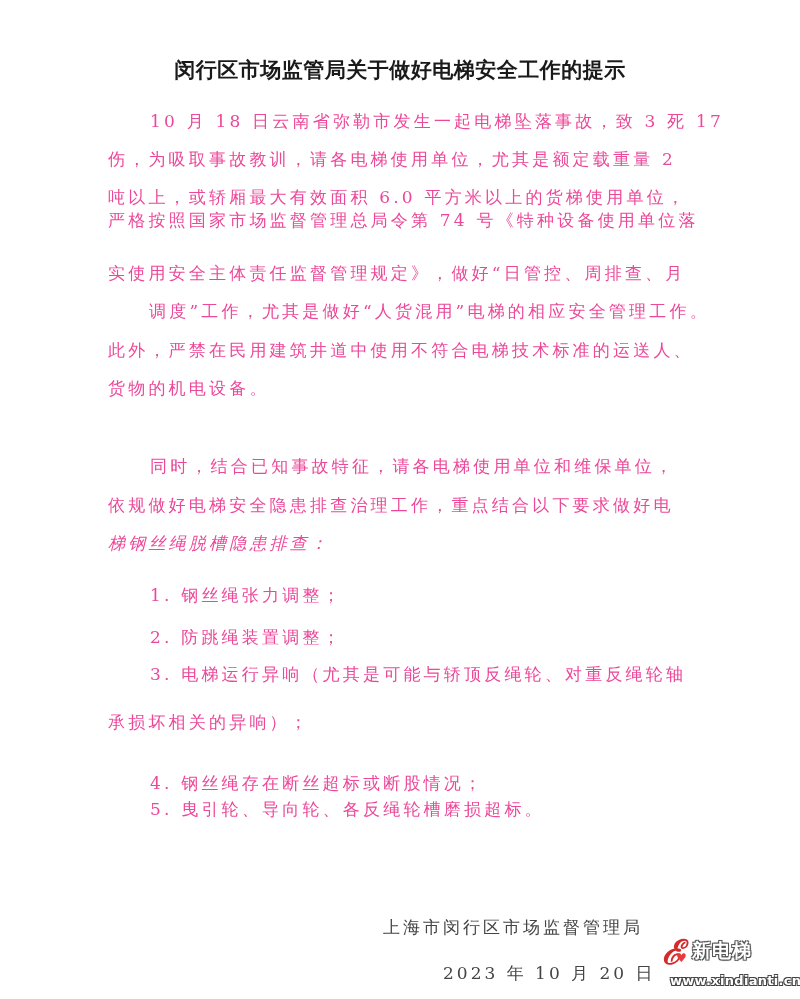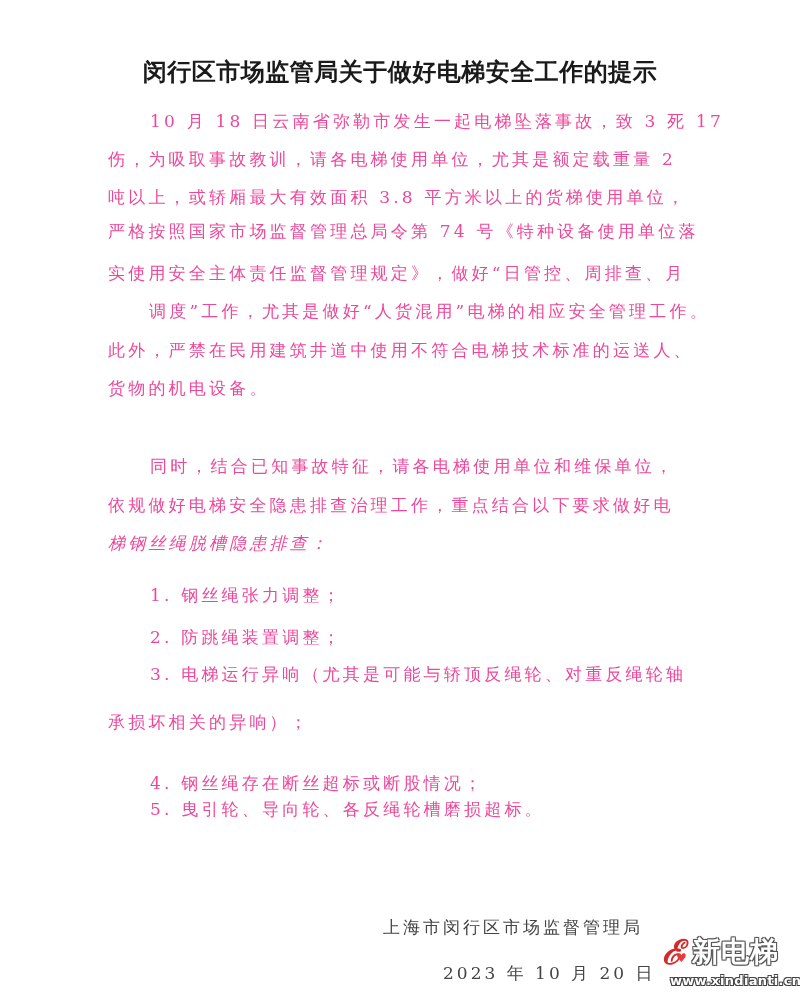--- a/index.html
+++ b/index.html
@@ -6,21 +6,21 @@
     body {
       width: 800px; height: 999px; background: #ffffff;
       position: relative; overflow: hidden;
       font-family: "DejaVu Serif", "Liberation Serif", serif;
       color: #333333;
     }
     .title {
       position: absolute; left: 0; width: 800px; top: 56px;
       text-align: center;
       font-family: "DejaVu Sans", "Liberation Sans", sans-serif;
-      font-weight: bold; font-size: 24px; color: #1a1a1a;
+      font-weight: bold; font-size: 21px; color: #1a1a1a;
       letter-spacing: 0.5px;
     }
     .line {
       position: absolute; font-size: 17px; white-space: nowrap;
       color: #ec4899; letter-spacing: 3.2px;
     }
     .l0 { left: 108px; }
     .indent { left: 150px; }
     .sig {
       position: absolute; font-size: 17px; color: #444; white-space: nowrap;
@@ -33,43 +33,43 @@
     .wm-logo {
       position: absolute; left: 4px; top: 0px;
       font-family: "DejaVu Serif", serif; font-style: italic; font-weight: bold;
       font-size: 34px; color: #d42a2a; line-height: 34px;
     }
     .wm-heart {
       position: absolute; left: 18px; top: 16px; color: #e83a3a; font-size: 12px;
     }
     .wm-name {
       position: absolute; left: 34px; top: 2px;
-      font-family: Liberation Sans, sans-serif; font-weight: bold;
-      font-size: 28px; color: #ffffff; line-height: 30px;
+      font-family: Liberation Mono, monospace; font-weight: bold;
+      font-size: 19px; color: #ffffff; line-height: 30px;
       text-shadow: -1px -1px 0 #555, 1px -1px 0 #555, -1px 1px 0 #555, 1px 1px 0 #555, 0 0 2px #333;
       letter-spacing: 1px;
     }
     .wm-url {
       position: absolute; left: 12px; top: 38px;
       font-family: "DejaVu Sans", sans-serif; font-weight: bold;
       font-size: 13px; color: #ffffff; line-height: 16px;
       text-shadow: -1px -1px 0 #444, 1px -1px 0 #444, -1px 1px 0 #444, 1px 1px 0 #444;
       letter-spacing: 0.3px;
     }
   </style>
 </head>
 <body>
 
 <div>
   <div class="title">闵行区市场监管局关于做好电梯安全工作的提示</div>
 
   <div class="line indent" style="top:110px;">10 月 18 日云南省弥勒市发生一起电梯坠落事故，致 3 死 17</div>
   <div class="line l0" style="top:148px;">伤，为吸取事故教训，请各电梯使用单位，尤其是额定载重量 2</div>
-  <div class="line l0" style="top:186px;">吨以上，或轿厢最大有效面积 3.8 平方米以上的货梯使用单位，</div>
-  <div class="line l0" style="top:220px;">严格按照国家市场监督管理总局令第 74 号《特种设备使用单位落</div>
+  <div class="line l0" style="top:186px;">吨以上，或轿厢最大有效面积 6.0 平方米以上的货梯使用单位，</div>
+  <div class="line l0" style="top:209px;">严格按照国家市场监督管理总局令第 74 号《特种设备使用单位落</div>
   <div class="line l0" style="top:262px;">实使用安全主体责任监督管理规定》，做好“日管控、周排查、月</div>
   <div class="line l0" style="top:300px;margin-left:41px;">调度”工作，尤其是做好“人货混用”电梯的相应安全管理工作。</div>
   <div class="line l0" style="top:339px;">此外，严禁在民用建筑井道中使用不符合电梯技术标准的运送人、</div>
   <div class="line l0" style="top:377px;">货物的机电设备。</div>
 
   <div class="line indent" style="top:455px;">同时，结合已知事故特征，请各电梯使用单位和维保单位，</div>
   <div class="line l0" style="top:494px;">依规做好电梯安全隐患排查治理工作，重点结合以下要求做好电</div>
   <div class="line l0" style="top:532px;font-style:italic;">梯钢丝绳脱槽隐患排查：</div>
 
   <div class="line indent" style="top:584px;">1. 钢丝绳张力调整；</div>

